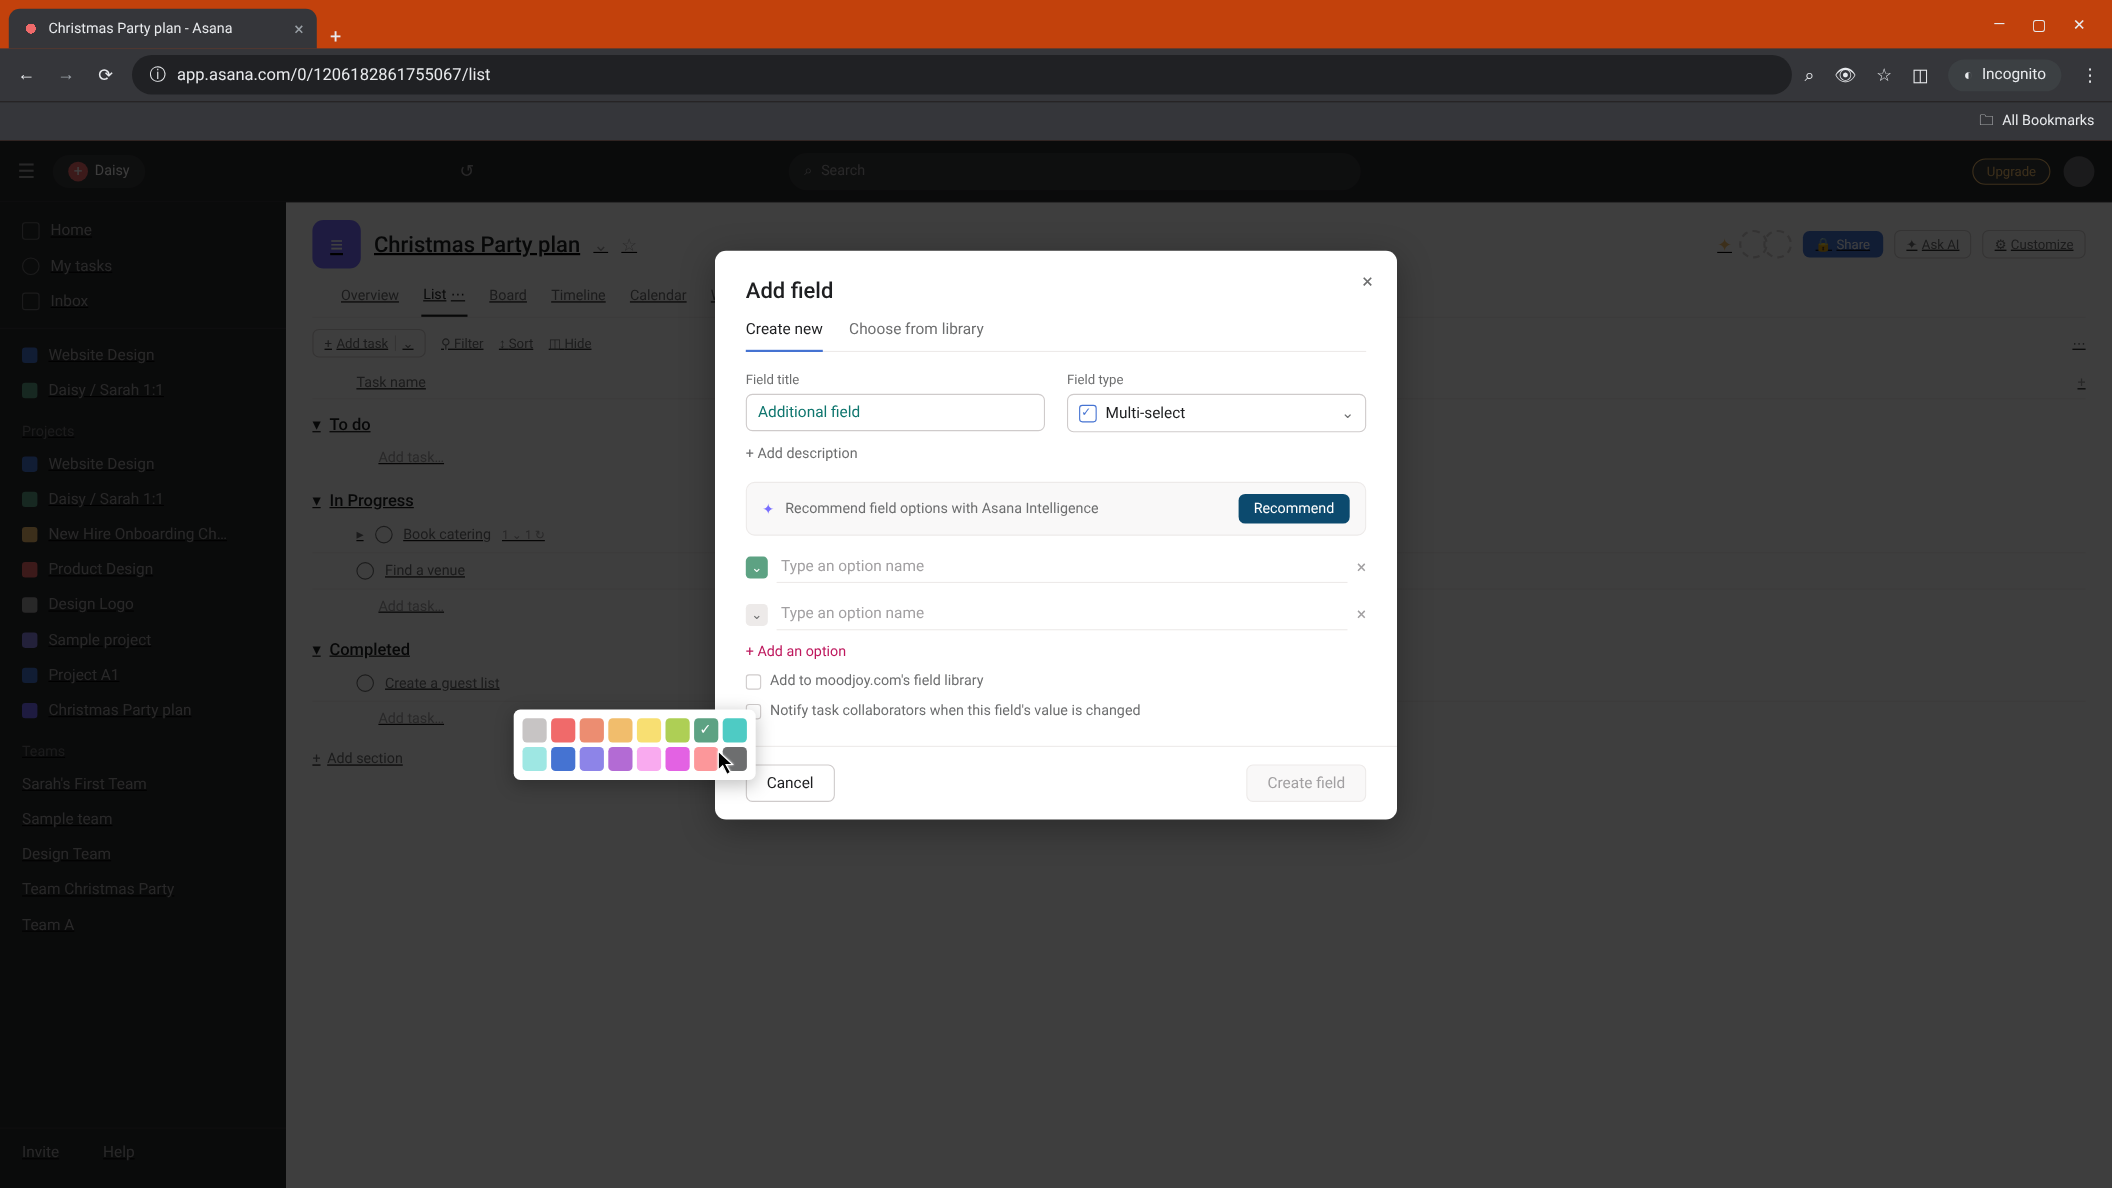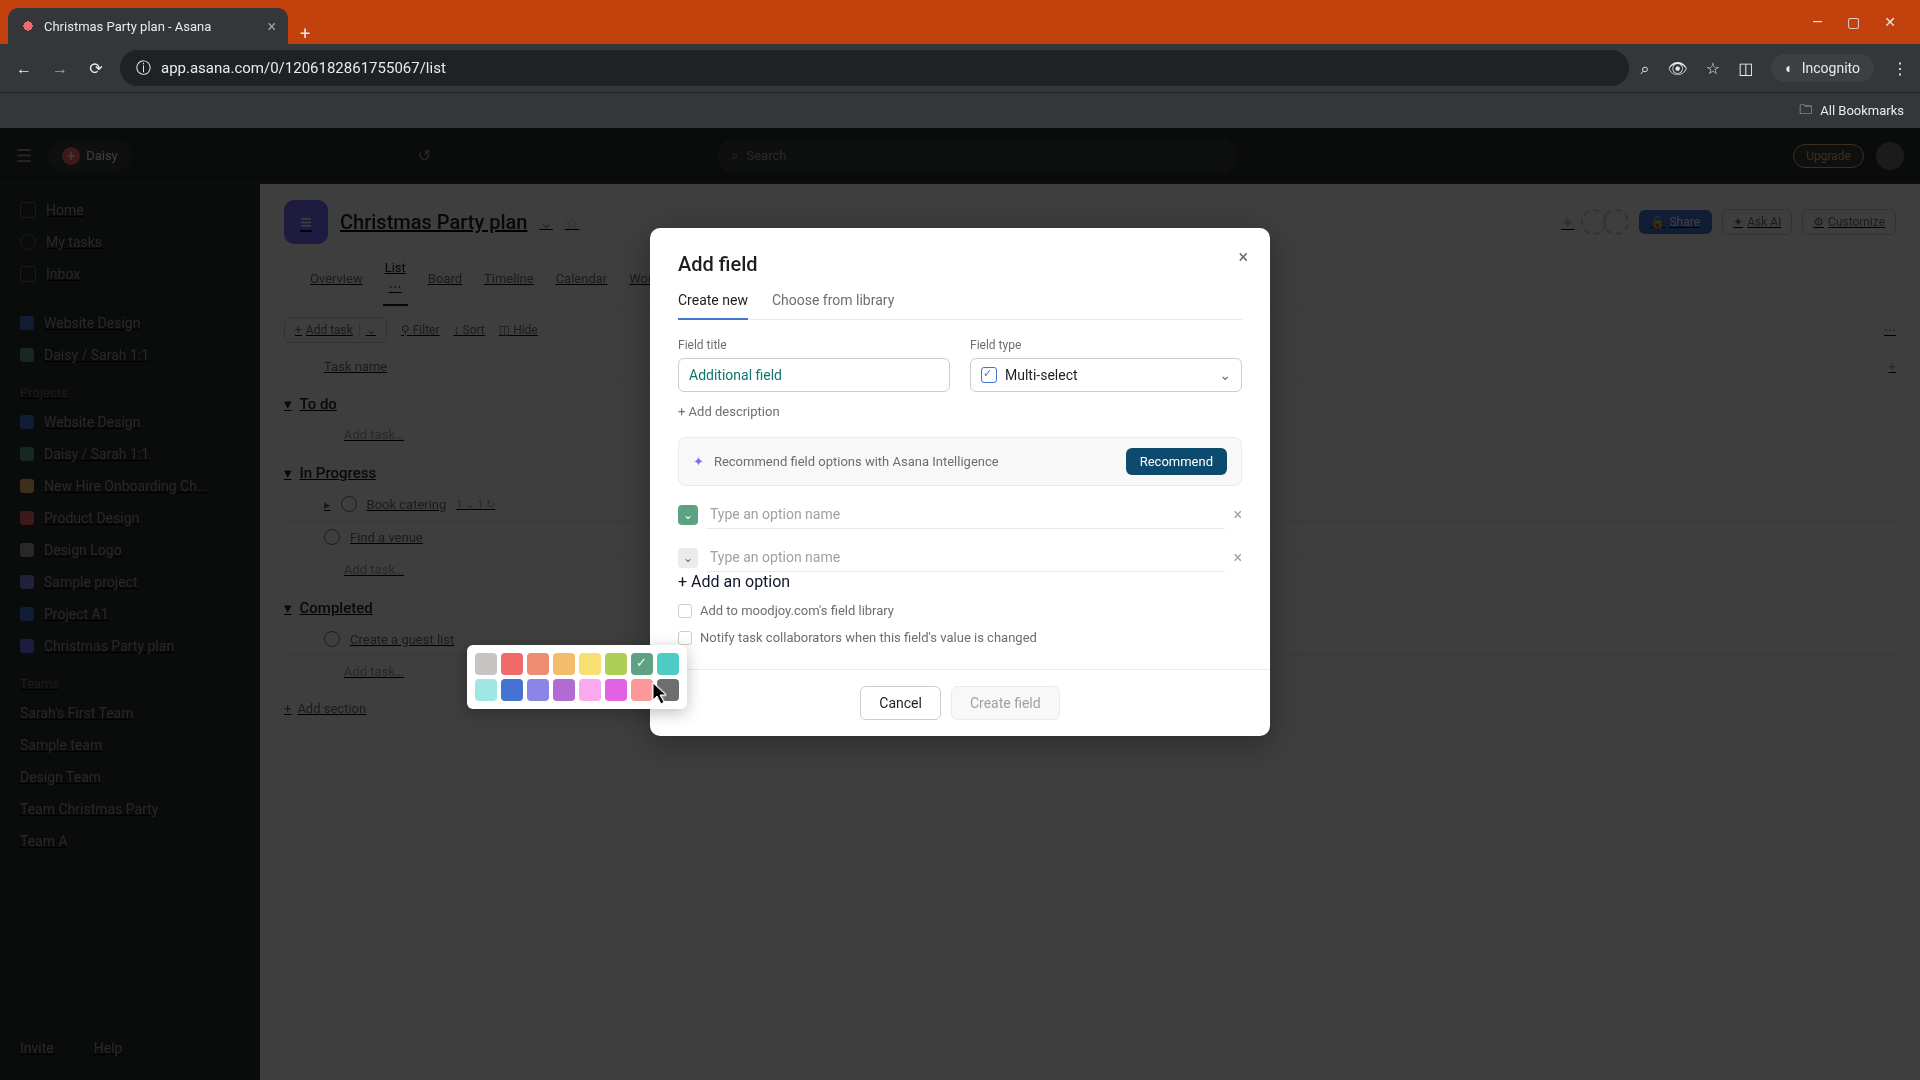--- a/index.html
+++ b/index.html
@@ -49,21 +49,21 @@
 .proj-icon { width: 44px; height: 44px; background: #796eff; border-radius: 10px; display: flex; align-items: center; justify-content: center; color: #fff; font-size: 20px;}
 .proj-title { font-size: 20px; font-weight: 500; color: #1e1f21;}
 .ph-right { margin-left: auto; display: flex; gap: 10px; align-items: center;}
 .share-btn { background: #4573d2; color: #fff; border-radius: 6px; padding: 5px 12px; font-size: 12px; display:flex; gap:4px; align-items:center;}
 .light-btn { border: 1px solid #cfcbcb; border-radius: 6px; padding: 5px 10px; font-size: 12px; color: #6d6e6f; display:flex; gap:4px; align-items:center;}
 .avatars { display: flex; }
 .avatars .av { width: 26px; height: 26px; border-radius: 50%; border: 2px dashed #cfcbcb; margin-left: -4px; }
 
 .tabs-row { display: flex; gap: 18px; padding: 10px 24px 0; font-size: 13px; color: #6d6e6f; border-bottom: 1px solid #edeae9;}
 .tabs-row .t { padding: 6px 2px 10px; display:flex; gap:4px; align-items:center;}
-.tabs-row .t.active { color: #1e1f21; border-bottom: 2px solid #1e1f21; flex-direction: column; }
+.tabs-row .t.active { color: #1e1f21; border-bottom: 2px solid #1e1f21; }
 
 .toolbar-row { display: flex; gap: 14px; padding: 10px 24px; font-size: 12px; color: #6d6e6f; align-items:center;}
 .add-task-btn { border: 1px solid #cfcbcb; border-radius: 6px; padding: 5px 10px; display: flex; gap: 4px; align-items: center;}
 .add-task-split { border-left: 1px solid #cfcbcb; padding-left: 6px; margin-left: 2px;}
 
 .list-area { padding: 0 24px 20px; font-size: 13px; color: #6d6e6f;}
 .col-headers { display: flex; padding: 6px 0; border-bottom: 1px solid #edeae9;}
 .ch { width: 600px; padding-left: 40px;}
 .section-row { display: flex; align-items: center; gap: 8px; padding: 14px 0 6px; font-size: 15px; font-weight: 500; color: #1e1f21;}
 .task-row { display: flex; align-items: center; gap: 10px; padding: 8px 0 8px 40px; border-bottom: 1px solid #edeae9;}
@@ -93,26 +93,26 @@
 .add-desc::before { content: "+ "; }
 .ai-row { margin-top: 18px; background: #f9f8f8; border: 1px solid #edeae9; border-radius: 8px; padding: 10px 14px; display: flex; align-items: center; font-size: 13px; color: #6d6e6f;}
 .ai-icon { color: #796eff; margin-right: 10px;}
 .recommend-btn { margin-left: auto; background: #0c4a6e; color: #fff; border-radius: 6px; padding: 6px 14px; font-size: 13px;}
 .option-row { display: flex; align-items: center; gap: 8px; margin-top: 14px;}
 .color-chip { width: 20px; height: 20px; border-radius: 4px; background: #5da283; display: flex; align-items: center; justify-content: center; color: #fff; font-size: 12px; cursor: pointer;}
 .color-chip.secondary { background: #edeae9; color: #6d6e6f;}
 .option-input { flex: 1; border: none; border-bottom: 1px solid #edeae9; padding: 6px 4px; font-size: 14px; }
 .option-input::placeholder { color: #a2a0a2; }
 .option-remove { color: #a2a0a2; cursor: pointer; font-size: 16px;}
-.add-option { color: #0f172a; font-size: 16px; cursor: pointer;}
+.add-option { color: #be185d; font-size: 13px; margin-top: 12px; cursor: pointer;}
 .add-option::before { content: "+ "; }
 .check-row { display: flex; align-items: center; gap: 8px; font-size: 13px; color: #6d6e6f; margin-top: 12px;}
 .check-row:first-of-type { margin-top: 20px;}
 .check-box { width: 14px; height: 14px; border: 1.5px solid #cfcbcb; border-radius: 3px;}
-.modal-footer { border-top: 1px solid #edeae9; margin-top: 24px; padding: 16px 28px; display: flex; justify-content: center; gap: 10px;}
+.modal-footer { border-top: 1px solid #edeae9; margin-top: 24px; padding: 16px 28px; display: flex; justify-content: space-between; gap: 10px;}
 .btn-cancel { border: 1px solid #cfcbcb; border-radius: 6px; padding: 8px 18px; font-size: 14px; color: #1e1f21; background: #fff; cursor: pointer;}
 .btn-create { border: 1px solid #edeae9; border-radius: 6px; padding: 8px 18px; font-size: 14px; color: #a2a0a2; background: #f9f8f8;}
 
 
 .color-popover { position: absolute; z-index: 60; background: #fff; border-radius: 6px; box-shadow: 0 4px 16px rgba(0,0,0,.25); padding: 8px; display: grid; grid-template-columns: repeat(8, 22px); grid-template-rows: repeat(2, 22px); gap: 4px;}
 .cp-swatch { width: 22px; height: 22px; border-radius: 4px; cursor: pointer; position: relative;}
 .cp-swatch.sel::after { content: "✓"; color: #fff; font-size: 13px; position: absolute; top: 2px; left: 5px;}
 
 .cursor { position: absolute; z-index: 100; width: 18px; height: 24px; pointer-events:none;}
 .cursor svg { filter: drop-shadow(0 0 1px #fff);}

